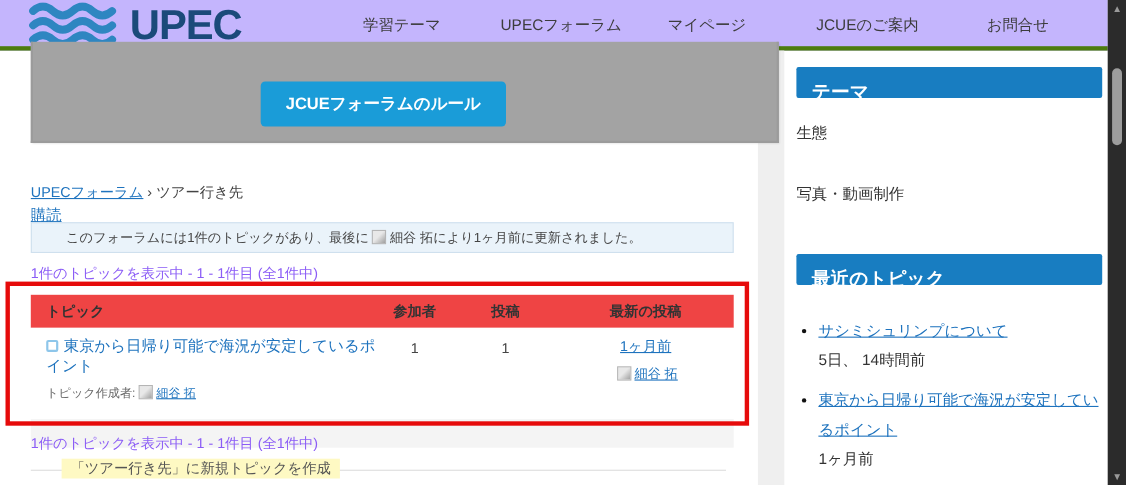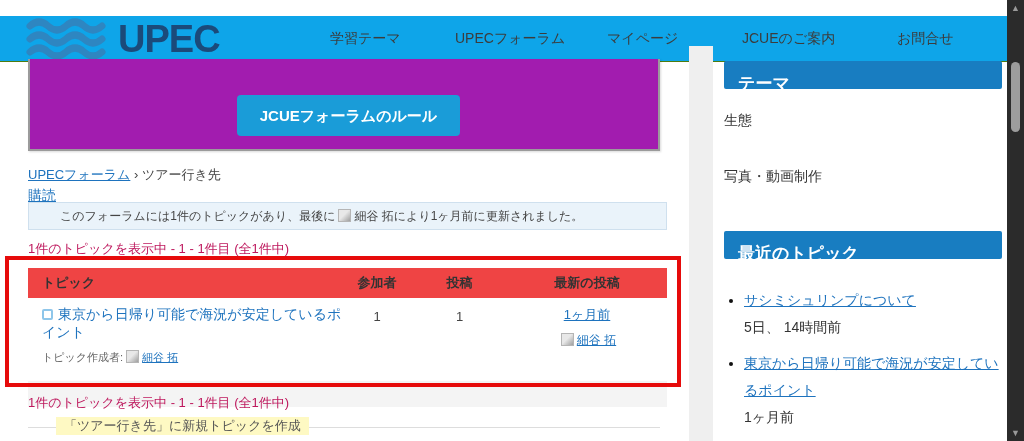--- a/index.html
+++ b/index.html
@@ -1,48 +1,48 @@
 <!DOCTYPE html>
 <html><head>
 <meta charset="utf-8">
 <style>
   * { margin:0; padding:0; box-sizing:border-box; }
   html,body { width:1024px; height:441px; overflow:hidden; background:#fff;
     font-family:"Liberation Sans","DejaVu Sans",sans-serif; color:#333; }
 
   
-  .topbar { position:absolute; left:0; top:0; width:1007px; height:46px; background:#0ea5e9;
-    border-bottom:1px solid #4d7c0f;margin-top:16px; }
+  .topbar { position:absolute; left:0; top:0; width:1007px; height:46px; background:#c4b5fd;
+    border-bottom:4px solid #4d7c0f; }
   .logo { position:absolute; left:26px; top:2px; display:flex; align-items:center; cursor:pointer; }
   .logo svg { display:block; margin-right:10px; }
   .logo-text { font-size:38px; font-weight:bold; color:#1b4a7a; letter-spacing:-1px; line-height:42px; }
   .nav-link { position:absolute; top:14px; font-size:14px; color:#3c3c3c; cursor:pointer; white-space:nowrap; }
 
   
   .gap-strip { position:absolute; left:689px; top:46px; width:24px; height:395px; background:#efefef; }
 
   
-  .rules-box { position:absolute; left:28px; top:59px; width:632px; height:92px;
-    border:2px solid #9b9b9b; border-top:none; background:#a21caf; box-shadow:1px 1px 2px rgba(0,0,0,.15); }
+  .rules-box { position:absolute; left:28px; top:38px; width:680px; height:92px;
+    border:2px solid #9b9b9b; border-top:none; background:#a3a3a3; box-shadow:1px 1px 2px rgba(0,0,0,.15); }
   .rules-btn { position:absolute; left:207px; top:36px; width:223px; height:41px;
     background:#1a9cd8; color:#fff; font-weight:bold; font-size:15px; border:none; border-radius:4px;
     cursor:pointer; text-align:center; line-height:41px; }
 
   
   .breadcrumb { position:absolute; left:28px; top:166px; font-size:13px; color:#444; }
   .breadcrumb a, a.link { color:#1e73be; text-decoration:underline; cursor:pointer; }
   .subscribe { position:absolute; top:187px; left:28px; width:635px; 
     font-size:14px; }
   .notice { position:absolute; left:28px; top:202px; width:639px; height:28px;
     background:#eaf3fa; border:1px solid #cfe0ee; font-size:12px; color:#444;
     line-height:26px; padding-left:31px; white-space:nowrap; }
   .avatar { display:inline-block; width:13px; height:13px; vertical-align:-2px;
     background:linear-gradient(135deg,#e8e8e8 45%,#9f9f9f 100%); border:1px solid #b5b5b5; margin:0 3px; }
 
-  .pagination { position:absolute; left:28px; font-size:13px; color:#be185d; }
+  .pagination { position:absolute; left:28px; font-size:13px; color:#8b5cf6; }
 
   
   .forum-table { position:absolute; left:28px; top:268px; width:639px; font-size:13px; }
   .ft-head { display:grid; grid-template-columns:1fr 70px 95px 160px; background:#ef4444;
     height:30px; align-items:center; font-weight:bold; color:#333; }
   .ft-head > div:first-child { padding-left:14px; }
   .ft-head .c { text-align:center; }
   .ft-row { display:grid; grid-template-columns:1fr 70px 95px 160px; background:#fff;
     padding:8px 0 10px 0; align-items:start; }
   .topic-cell { padding-left:14px; }

